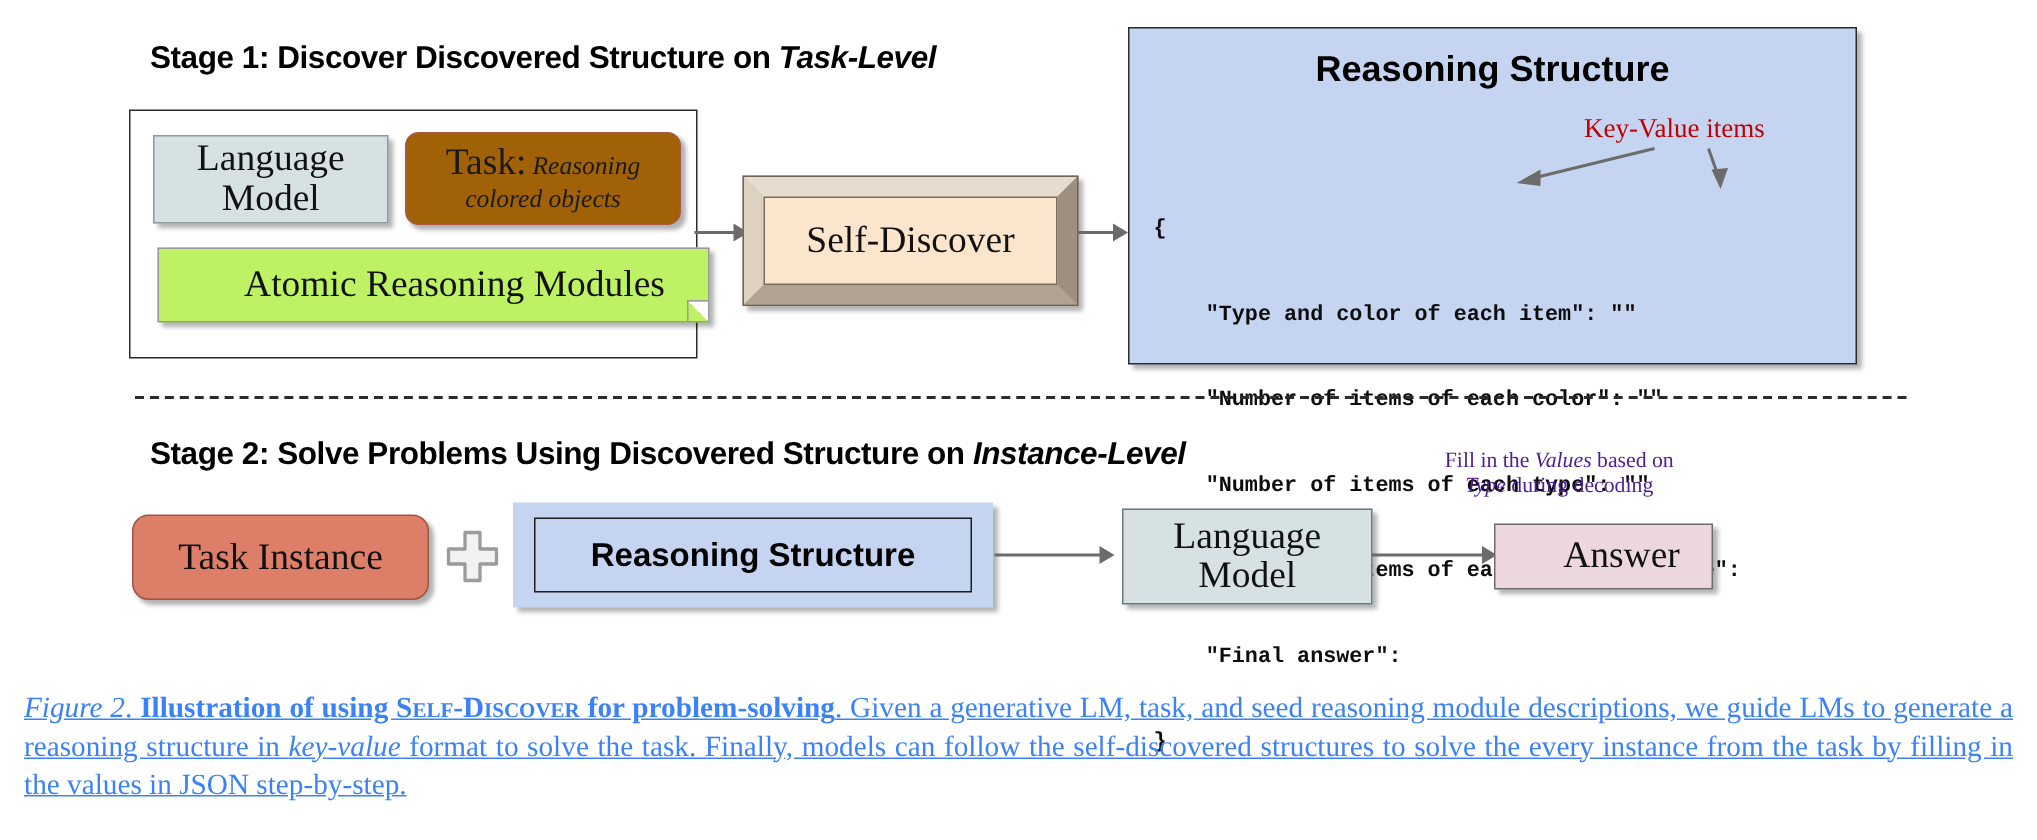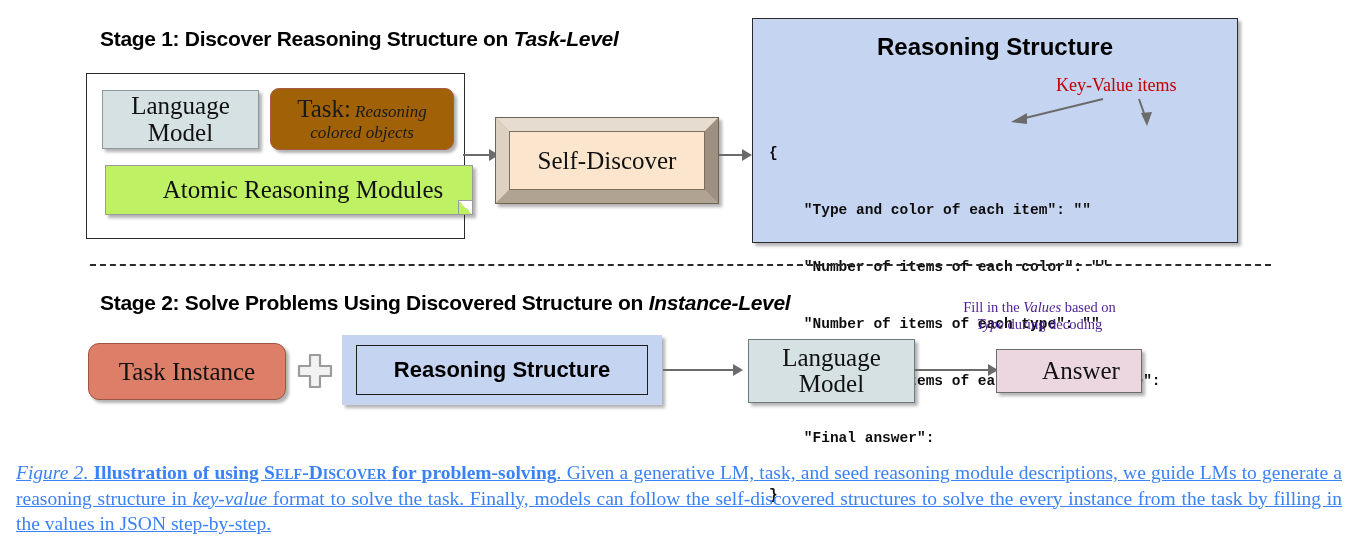--- a/index.html
+++ b/index.html
@@ -124,21 +124,21 @@
   .caption b{font-weight:bold;}
   .caption .sc{font-variant:small-caps;font-weight:bold;}
   .caption .kv{font-style:italic;}
 </style>
 </head>
 <body>
 
 <div class="fig">
 
   <div class="abs stage-head" style="left:100px;top:27px;">
-    <span>Stage 1: Discover Reasoning Structure on </span><i>Task-Level</i>
+    <span>Stage 1: Discover Discovered Structure on </span><i>Task-Level</i>
   </div>
 
   <div class="abs s1-frame" style="left:86px;top:73px;width:377px;height:164px;"></div>
 
   <div class="abs ctr box-lm shadow" style="left:102px;top:90px;width:155px;height:57px;">
     <span id="lm1">Language<br>Model</span>
   </div>
 
   <div class="abs ctr box-task shadow" style="left:270px;top:88px;width:182px;height:60px;flex-direction:column;">
     <div style="display:block;padding:0 6px;">

